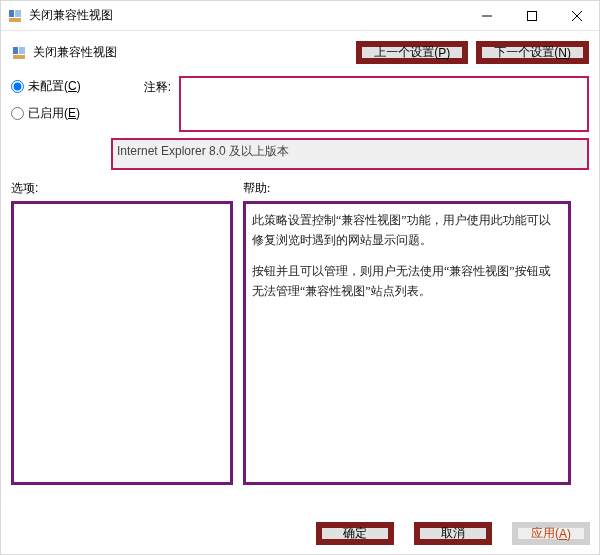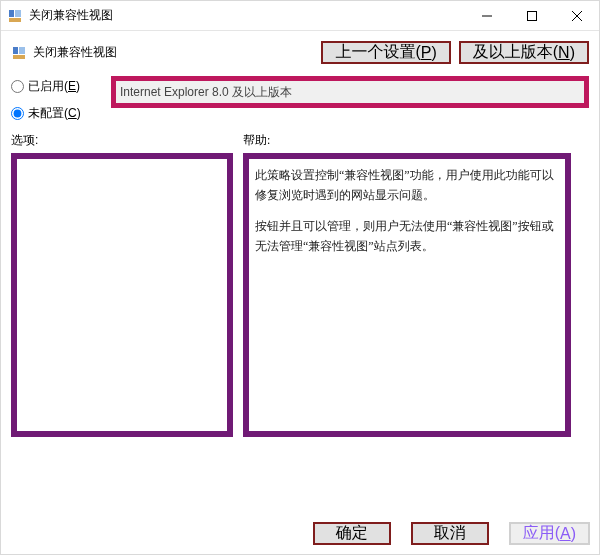--- a/index.html
+++ b/index.html
@@ -49,28 +49,28 @@
   }
   .subheader .icon { width: 16px; height: 16px; margin-right: 6px; }
   .subheader .title { font-size: 12px; }
   .nav-buttons { margin-left: auto; display: flex; gap: 8px; }
 
   .btn {
     height: 23px;
     min-width: 90px;
     padding: 0 12px;
     background: #e1e1e1;
-    border: 2px solid #7f1d1d;
-    font-size: 16px;
+    border: 6px solid #7f1d1d;
+    font-size: 12px;
     font-family: inherit;
     display: inline-flex; align-items: center; justify-content: center;
     cursor: default;
   }
   .btn:disabled, .btn.disabled {
-    color: #8b5cf6;
+    color: #c2410c;
     border-color: #d0d0d0;
     background: #efefef;
   }
   .accel { text-decoration: underline; }
 
   
   .config-row {
     display: flex;
     padding: 4px 10px 0 10px;
   }
@@ -96,21 +96,21 @@
   }
   .field-label {
     width: 60px;
     text-align: right;
     padding-top: 3px;
     font-size: 12px;
     flex: 0 0 auto;
   }
   .ta {
     flex: 1;
-    border: 5px solid #be185d;
+    border: 2px solid #be185d;
     background: #fff;
     font-family: inherit;
     font-size: 12px;
     padding: 3px 4px;
     resize: none;
     overflow-y: scroll;
     color: #444;
   }
   .ta.comment { height: 56px; }
   .ta.platform { height: 32px; background: #f0f0f0; }
@@ -119,21 +119,21 @@
   .lower {
     display: flex;
     gap: 10px;
     padding: 10px 28px 0 10px;
   }
   .pane-col { display: flex; flex-direction: column; }
   .pane-col.left { width: 222px; }
   .pane-col.right { flex: 1; font-family: Liberation Serif, serif; }
   .pane-label { margin-bottom: 4px; font-size: 12px; }
   .pane {
-    border: 6px solid #701a75;
+    border: 3px solid #701a75;
     background: #fff;
     height: 284px;
     overflow-y: scroll;
     padding: 6px 6px;
     font-size: 12px;
     line-height: 1.7;
     color: #222;
   }
   .pane p { margin: 0 0 10px 0; }
 
@@ -192,40 +192,44 @@
     </svg>
   </span>
   <span class="title">关闭兼容性视图</span>
   <div class="nav-buttons">
     <button class="btn">
       <span>上一个设置(</span>
         <span class="accel">P</span>
         <span>)</span>
     </button>
     <button class="btn">
-      <span>及以上版本(</span>
+      <span>下一个设置(</span>
         <span class="accel">N</span>
         <span>)</span>
     </button>
   </div>
 </div>
 
 <div class="config-row">
   <div class="radio-col">
+    <label class="radio-item">
+      <input type="radio" name="state" checked="" style="">
+      <span><span>未配置(</span><span class="accel">C</span><span>)</span></span>
+    </label>
     <label class="radio-item">
       <input type="radio" name="state" style="">
       <span><span>已启用(</span><span class="accel">E</span><span>)</span></span>
     </label>
-    <label class="radio-item">
-      <input type="radio" name="state" checked="" style="">
-      <span><span>未配置(</span><span class="accel">C</span><span>)</span></span>
-    </label>
   </div>
 
   <div class="field-col">
+    <div class="field">
+      <div class="field-label">注释:</div>
+      <textarea class="ta comment" style=""></textarea>
+    </div>
     <div class="field">
       <textarea class="ta platform" readonly="" style="">Internet Explorer 8.0 及以上版本</textarea>
     </div>
   </div>
 </div>
 
 <div class="lower">
   <div class="pane-col left">
     <div class="pane-label">选项:</div>
     <div class="pane"></div>

